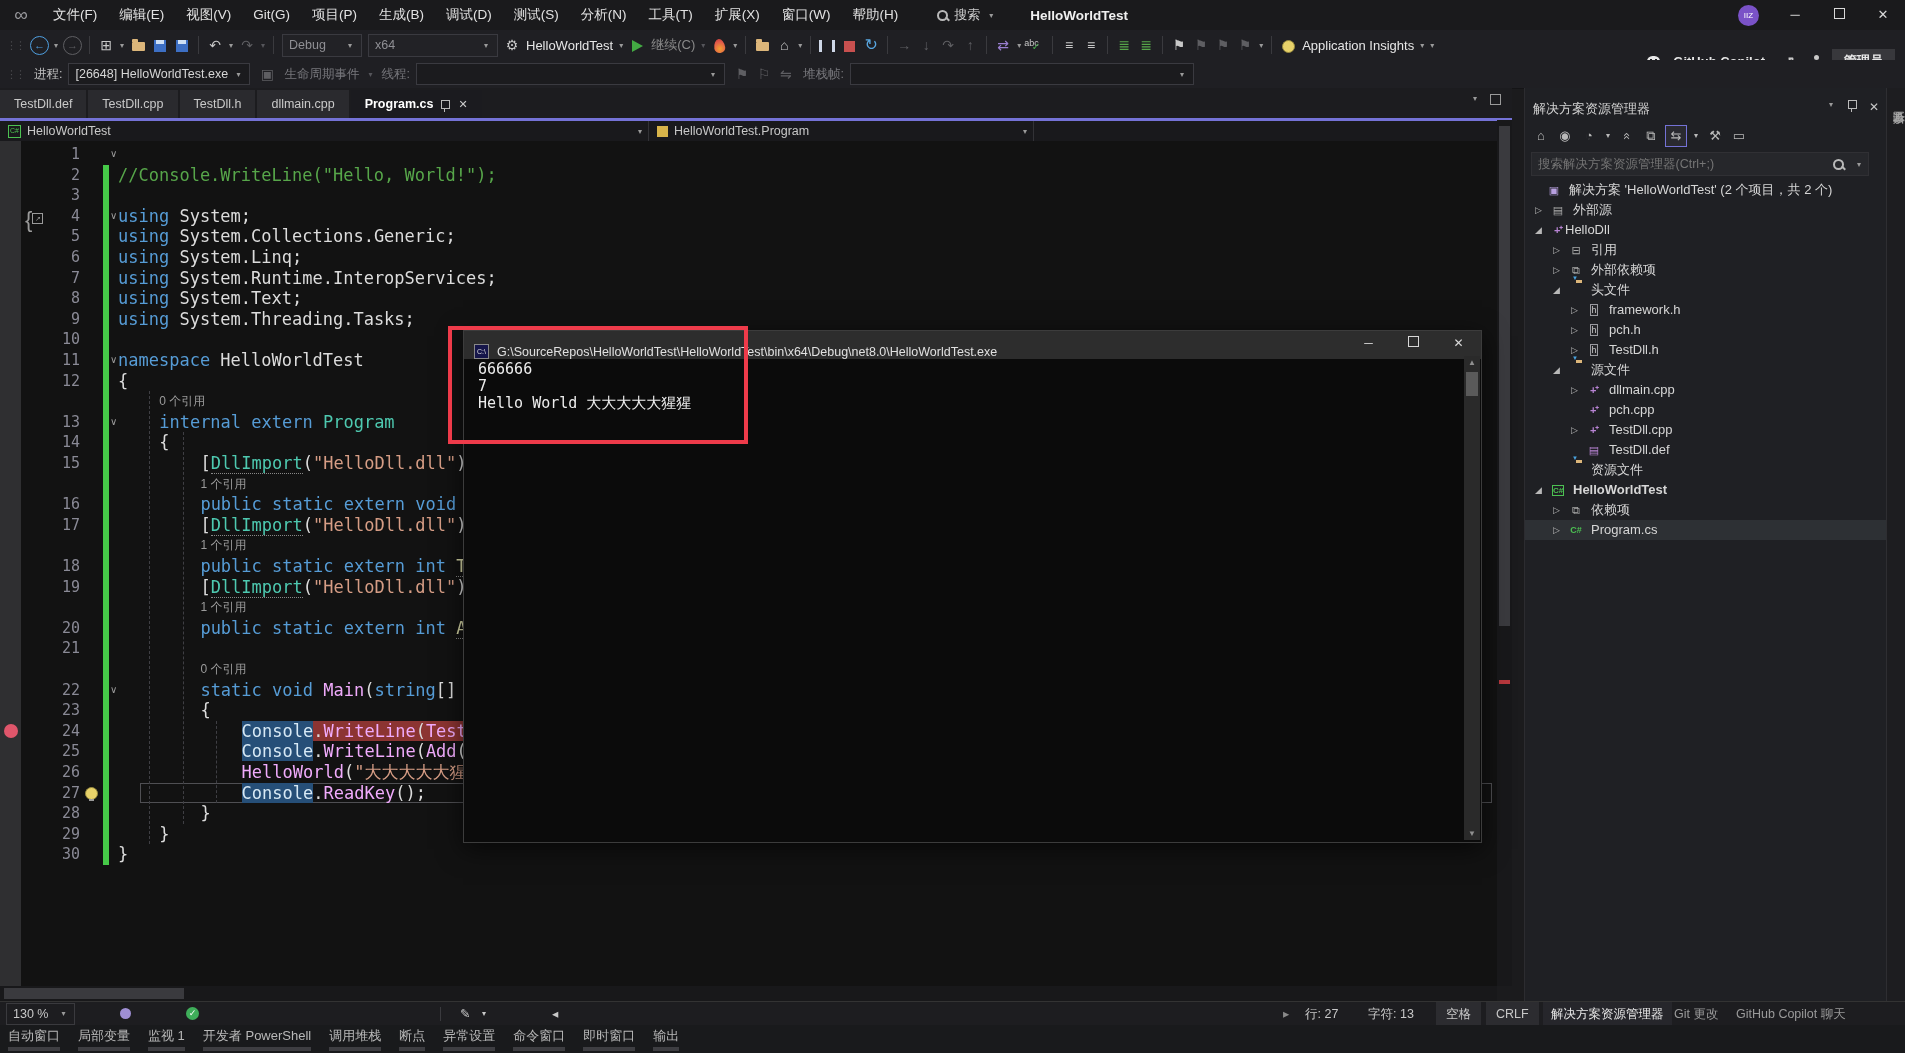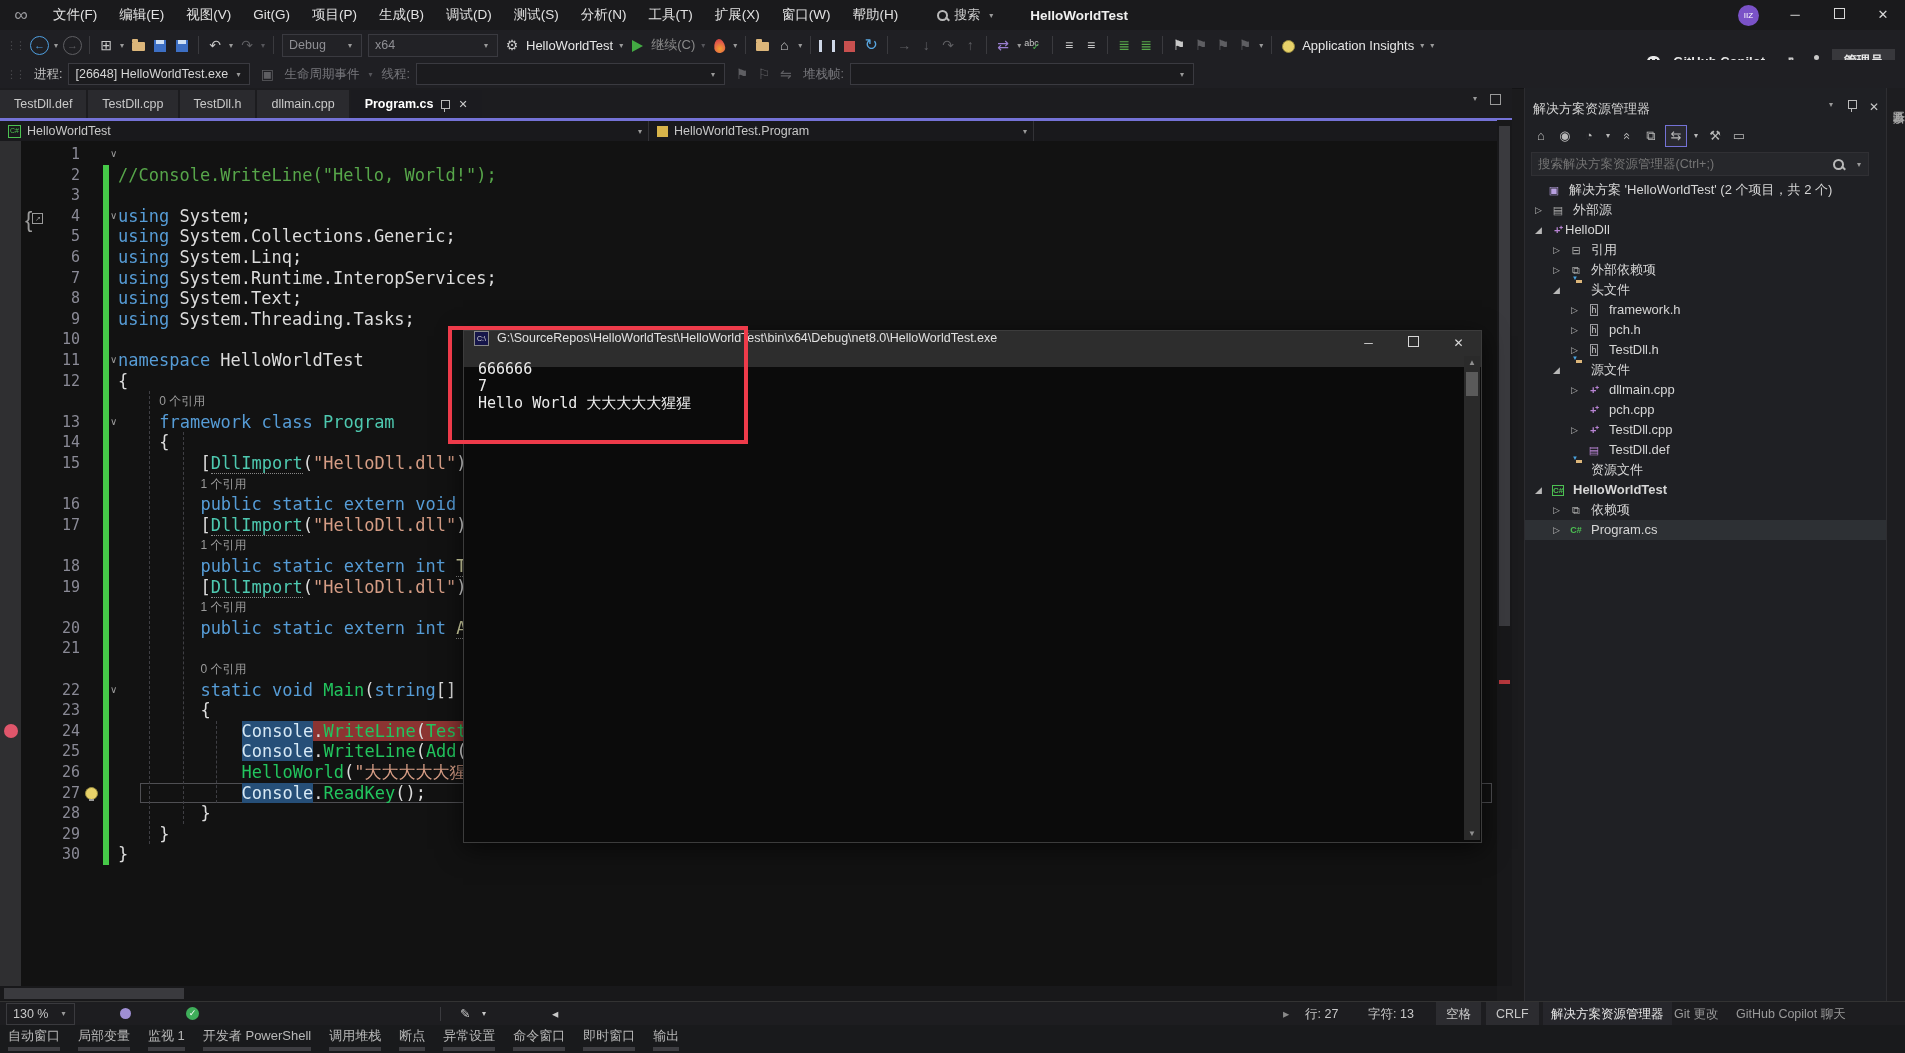--- a/index.html
+++ b/index.html
@@ -70,37 +70,37 @@
   .editor{position:absolute;left:0;top:141px;width:1512px;height:845px;background:#121212;overflow:hidden;}
   .gutter{position:absolute;left:0;top:0;width:21px;height:845px;background:#2f2f31;}
   .erow{position:absolute;left:0;width:1512px;height:20.6px;}
   .lnum{position:absolute;left:30px;width:50px;text-align:right;color:#8a8a96;font-family:"DejaVu Sans Mono",monospace;font-size:15px;line-height:20.6px;}
   .greenbar{position:absolute;left:103px;width:6px;height:20.6px;background:#46c948;}
   .fold{position:absolute;left:110px;color:#9a9a9a;font-size:10px;line-height:20.6px;}
   .codeline{position:absolute;white-space:pre;font-family:"DejaVu Sans Mono",monospace;font-size:17px;line-height:20.6px;}
   .cllens{position:absolute;color:#9b9b9b;font-size:12px;line-height:20.6px;font-family:"Liberation Sans",sans-serif;}
   .tk-c{color:#57a64a;} .tk-l{color:#57a64a;text-decoration:underline;}
   .tk-k{color:#569cd6;} .tk-t{color:#4ec9b0;} .tk-td{color:#4ec9b0;border-bottom:1px dotted #888;}
-  .tk-m{color:#22c55e;} .tk-md{color:#dcdcaa;border-bottom:1px dotted #888;}
+  .tk-m{color:#f0abfc;} .tk-md{color:#dcdcaa;border-bottom:1px dotted #888;}
   .tk-p{color:#dcdcdc;} .tk-pd{color:#dcdcdc;border-bottom:1px dotted #888;}
   .tk-s{color:#d69d85;} .tk-n{color:#b5cea8;}
   .tk-h{color:#d7e9f5;background:#264f78;}
   .redline{position:absolute;height:20.6px;background:#8c3432;}
   .curline{position:absolute;height:20.6px;border:1px solid #4f4f53;box-sizing:border-box;}
   .bpdot{position:absolute;left:4px;width:14px;height:14px;border-radius:50%;background:#e0566b;}
   .guide{position:absolute;width:0;border-left:1px dashed #3f3f44;}
   .braceanno{position:absolute;left:25px;top:66px;color:#9a9a9a;font-size:22px;}
   .braceanno .bx{display:inline-block;width:9px;height:9px;border:1px solid #9a9a9a;font-size:7px;line-height:9px;text-align:center;vertical-align:6px;color:#9a9a9a;}
   .vscroll{position:absolute;left:1497px;top:120px;width:15px;height:866px;background:#18181a;}
   .vthumb{position:absolute;left:2px;width:11px;background:#3a3a3e;}
   .hscroll{position:absolute;left:0px;top:986px;width:1497px;height:15px;background:#18181a;}
   .hthumb{position:absolute;top:2px;height:11px;background:#3a3a3e;}
   
   .console{position:absolute;left:463px;top:330px;width:1017px;height:511px;background:#0b0b0b;border:1px solid #3c3c3c;box-shadow:0 6px 24px rgba(0,0,0,.6);z-index:40;}
-  .con-title{position:absolute;left:0;top:0;width:100%;height:36px;background:#2d2d2d;display:flex;align-items:flex-start;}
+  .con-title{position:absolute;left:0;top:0;width:100%;height:28px;background:#2d2d2d;display:flex;align-items:flex-end;}
   .con-ico{width:13px;height:13px;background:#16164a;border:1px solid #888;color:#ddd;font-size:7px;line-height:13px;text-align:center;margin:0 8px 0 10px;}
   .con-text{color:#e0e0e0;font-size:12.5px;}
   .con-btns{position:absolute;right:0;top:0;display:flex;}
   .con-btn{width:45px;height:24px;text-align:center;line-height:24px;color:#dcdcdc;font-size:12px;}
   .con-body{position:absolute;left:14px;top:30px;font-family:"DejaVu Sans Mono",monospace;font-size:15px;line-height:17px;color:#ededed;white-space:pre;}
   .con-scroll{position:absolute;right:1px;top:25px;width:16px;height:484px;background:#2a2a2a;}
   .con-arrow{position:absolute;left:0;width:16px;text-align:center;color:#8f8f8f;font-size:8px;}
   .con-thumb{position:absolute;left:2px;top:16px;width:12px;height:24px;background:#5a5a5a;}
   .redrect{position:absolute;left:448px;top:326px;width:292px;height:110px;border:4px solid #ee3b4a;z-index:45;}
   
@@ -384,21 +384,21 @@
         <div class="codeline" style="left: 118px;"><span class="tk-p">{</span></div>
       </div>
       <div class="erow" style="top: 250.2px;">
         <div class="greenbar"></div>
         <div class="cllens" style="left: 159.2px;">0 个引用</div>
       </div>
       <div class="erow" style="top: 270.8px;">
         <div class="greenbar"></div>
         <div class="lnum">13</div>
         <div class="fold">∨</div>
-        <div class="codeline" style="left: 159.2px;"><span class="tk-k">framework class </span><span class="tk-t">Program</span></div>
+        <div class="codeline" style="left: 159.2px;"><span class="tk-k">internal extern </span><span class="tk-t">Program</span></div>
       </div>
       <div class="erow" style="top: 291.4px;">
         <div class="greenbar"></div>
         <div class="lnum">14</div>
         <div class="codeline" style="left: 159.2px;"><span class="tk-p">{</span></div>
       </div>
       <div class="erow" style="top: 312px;">
         <div class="greenbar"></div>
         <div class="lnum">15</div>
         <div class="codeline" style="left: 200.4px;"><span class="tk-p">[</span><span class="tk-td">DllImport</span><span class="tk-p">(</span><span class="tk-s">"HelloDll.dll"</span><span class="tk-p">)]</span></div>

